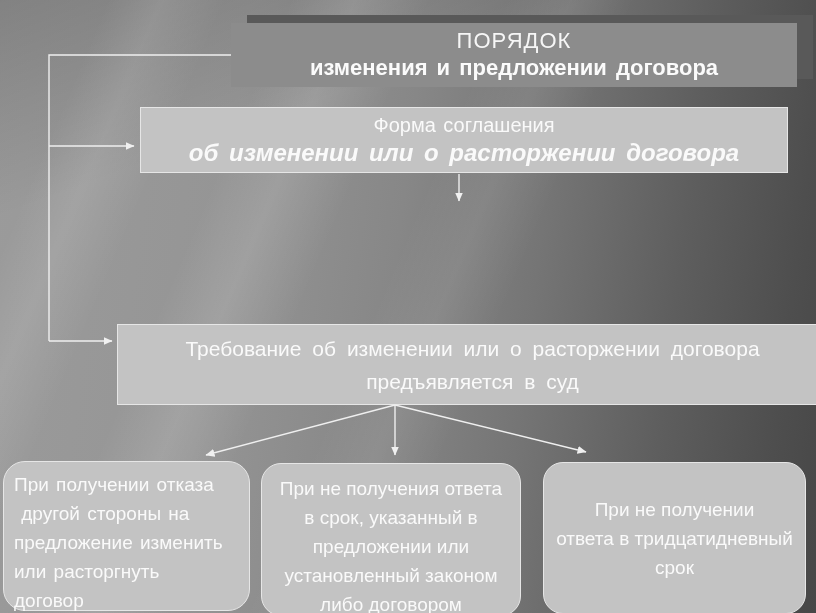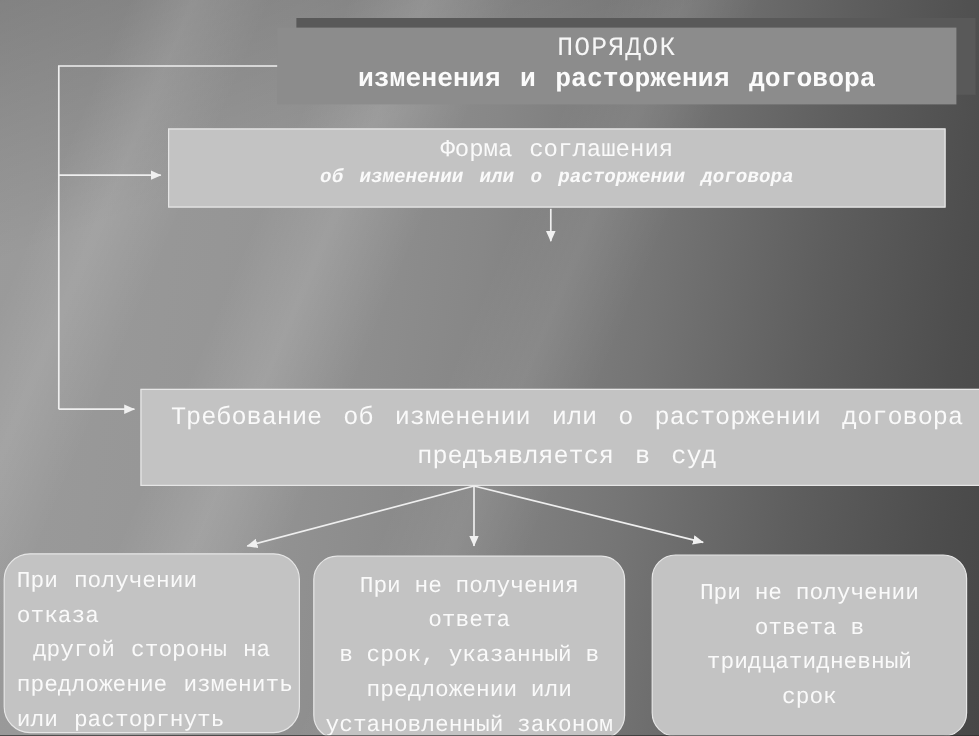--- a/index.html
+++ b/index.html
@@ -4,38 +4,38 @@
 <style>
   html,body{margin:0;padding:0;background:#2e2e2e;}
   .stage{
     position:relative;width:816px;height:613px;overflow:hidden;
     background:
       linear-gradient(113deg, rgba(255,255,255,0) 10%, rgba(255,255,255,0.10) 15%, rgba(255,255,255,0) 21%,
                                rgba(255,255,255,0) 27%, rgba(255,255,255,0.12) 33%, rgba(255,255,255,0) 40%,
                                rgba(255,255,255,0) 47%, rgba(255,255,255,0.07) 53%, rgba(255,255,255,0) 59%),
       linear-gradient(160deg, rgba(0,0,0,0.16) 0%, rgba(0,0,0,0) 24%),
       linear-gradient(97deg, #9b9b9b 0%, #959595 28%, #878787 48%, #757575 64%, #5e5e5e 80%, #4e4e4e 93%, #474747 100%);
-    font-family:Liberation Mono, monospace;
+    font-family:Liberation Sans, sans-serif;
   }
   .shape{position:absolute;box-sizing:border-box;color:#fafafa;}
   .connectors{position:absolute;left:0;top:0;z-index:3;pointer-events:none;}
 
   .title-box{
     left:231px;top:23px;width:566px;height:64px;z-index:2;
     background:#8c8c8c;box-shadow:16px -8px 0 #595959;
     text-align:center;
   }
   .title-l1{display:block;font-size:22px;margin-top:5px;letter-spacing:1px;color:#f6f6f6;}
   .title-l2{display:block;font-size:22px;font-weight:bold;word-spacing:3px;margin-top:1px;color:#fbfbfb;}
 
   .lightbox{background:#c3c3c3;border:1px solid #e6e6e6;z-index:2;}
 
   .form-box{left:140px;top:107px;width:648px;height:66px;text-align:center;}
   .form-l1{display:block;font-size:20px;margin-top:6px;word-spacing:2px;}
-  .form-l2{display:block;font-size:16px;font-weight:bold;font-style:italic;word-spacing:4px;margin-top:2px;}
+  .form-l2{display:block;font-size:24px;font-weight:bold;font-style:italic;word-spacing:4px;margin-top:2px;}
 
   .same-box{
     left:135px;top:205px;width:653px;height:100px;border-radius:20px;border-width:1.5px;
     font-size:21px;line-height:33px;word-spacing:4px;
     display:flex;align-items:center;justify-content:center;text-align:center;
   }
   .court-box{
     left:117px;top:324px;width:711px;height:81px;
     font-size:21px;line-height:33px;word-spacing:5px;
     display:flex;align-items:center;justify-content:center;text-align:center;
@@ -64,21 +64,21 @@
       <path d="M49 341 H112" marker-end="url(#ah)"></path>
       <path d="M459 174 V201" marker-end="url(#ah)"></path>
       <path d="M395 405 L206 455" marker-end="url(#ah)"></path>
       <path d="M395 405 V455" marker-end="url(#ah)"></path>
       <path d="M395 405 L586 452" marker-end="url(#ah)"></path>
     </g>
   </svg>
 
   <div class="shape title-box">
     <span class="title-l1">ПОРЯДОК</span>
-    <span class="title-l2">изменения и расторжения договора</span>
+    <span class="title-l2">изменения и предложении договора</span>
   </div>
 
   <div class="shape lightbox form-box">
     <span class="form-l1">Форма соглашения</span>
     <span class="form-l2">об изменении или о расторжении договора</span>
   </div>
 
 
   <div class="shape lightbox court-box">
     <span class="pre">Требование об изменении или о расторжении договора

